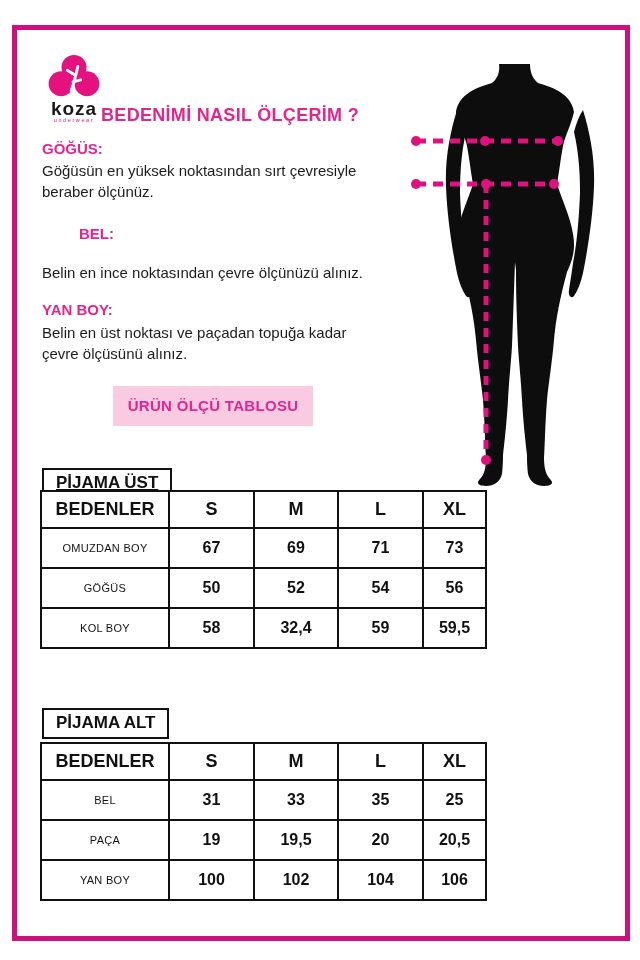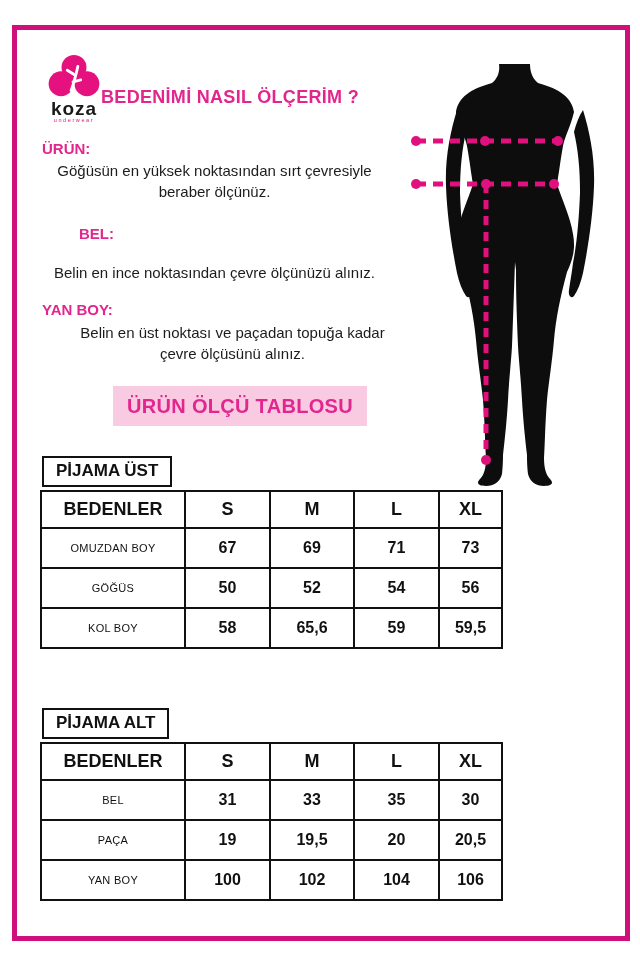--- a/index.html
+++ b/index.html
@@ -25,68 +25,68 @@
   .logo-brand {
     font-size: 19px; font-weight: bold; color: #1a1a1a;
     letter-spacing: 1px; line-height: 17px; text-transform: lowercase;
   }
   .logo-sub {
     font-size: 5.5px; color: #e5117f; letter-spacing: 1.6px;
     line-height: 7px; text-transform: lowercase;
   }
   
   .title {
-    position: absolute; left: 88px; top: 87px; width: 284px;
+    position: absolute; left: 88px; top: 105px; width: 284px;
     text-align: center; font-size: 18px; font-weight: bold; color: #e3258e;
     letter-spacing: 0.3px;
   }
   .section-heading {
     position: absolute; left: 42px;
     font-size: 15px; font-weight: bold; color: #e3258e;
   }
   .section-text {
     position: absolute; left: 42px; width: 345px;
-    font-size: 15px; color: #1c1c1c; line-height: 21px; text-align: center;
+    font-size: 15px; color: #1c1c1c; line-height: 21px;
   }
   .sec1-h { top: 140px; } .sec1-t { top: 160px; }
   .sec2-h { top: 225px; margin-left: 37px; } .sec2-t { top: 246px; margin-top: 16px; }
-  .sec3-h { top: 301px; } .sec3-t { top: 322px; margin-left: 18px; }
+  .sec3-h { top: 301px; } .sec3-t { top: 322px; }
   
   .banner {
-    position: absolute; left: 113px; top: 386px; width: 254px; height: 40px;
+    position: absolute; left: 113px; top: 386px; width: 200px; height: 40px;
     background: #f8cbe2; color: #e3258e;
-    font-size: 20px; font-weight: bold; text-align: center; line-height: 40px;
+    font-size: 15px; font-weight: bold; text-align: center; line-height: 40px;
     letter-spacing: 0.3px;
   }
   
   .figure { position: absolute; left: 410px; top: 58px; width: 220px; height: 435px; }
   
   .tbl-label {
     position: absolute; left: 42px;
     border: 2px solid #111; background: #fff;
     font-size: 17px; font-weight: bold; color: #111;
     padding: 3px 12px 4px 12px; white-space: nowrap;
   }
-  .tbl-label-1 { top: 456px; }
+  .tbl-label-1 { top: 468px; text-decoration: underline; }
   .tbl-label-2 { top: 708px; }
   
   table.size-table {
     position: absolute; left: 40px;
     border-collapse: collapse; table-layout: fixed;
     background: #fff;
   }
   .size-table-1 { top: 490px; }
   .size-table-2 { top: 742px; }
   table.size-table td {
     border: 2px solid #111; text-align: center; vertical-align: middle;
     color: #111; overflow: hidden;
   }
   table.size-table tr { height: 40px; }
   table.size-table tr.head { height: 37px; }
-  td.c0 { width: 144px; margin-left: 9px; } td.c1 { width: 85px; } td.c2 { width: 84px; }
+  td.c0 { width: 128px; margin-left: 9px; } td.c1 { width: 85px; } td.c2 { width: 84px; }
   td.c3 { width: 85px; } td.c4 { width: 63px; }
   .cell-head { font-size: 18px; font-weight: bold; }
   .cell-size { font-size: 18px; font-weight: bold; }
   .cell-rowlabel { font-size: 11px; font-weight: normal; letter-spacing: 0.3px; }
   .cell-value { font-size: 16px; font-weight: bold; }
 </style>
 </head>
 <body>
 
 <div class="page">
@@ -102,21 +102,21 @@
         <path d="M30,22 L22,17"></path>
         <path d="M28,29 L36,27"></path>
       </g>
     </svg>
     <div class="logo-brand">koza</div>
     <div class="logo-sub">underwear</div>
   </div>
 
   <div class="title">BEDENİMİ NASIL ÖLÇERİM ?</div>
 
-  <div class="section-heading sec1-h">ÜRÜN:</div>
+  <div class="section-heading sec1-h">GÖĞÜS:</div>
   <div class="section-text sec1-t">Göğüsün en yüksek noktasından sırt çevresiyle beraber ölçünüz.</div>
 
   <div class="section-heading sec2-h">BEL:</div>
   <div class="section-text sec2-t">Belin en ince noktasından çevre ölçünüzü alınız.</div>
 
   <div class="section-heading sec3-h">YAN BOY:</div>
   <div class="section-text sec3-t">Belin en üst noktası ve paçadan topuğa kadar çevre ölçüsünü alınız.</div>
 
   <div class="figure">
     <svg width="220" height="435" viewBox="0 0 220 435">
@@ -219,21 +219,21 @@
       <tr>
         <td class="c0 cell-rowlabel">GÖĞÜS</td>
         <td class="c1 cell-value">50</td>
         <td class="c2 cell-value">52</td>
         <td class="c3 cell-value">54</td>
         <td class="c4 cell-value">56</td>
       </tr>
       <tr>
         <td class="c0 cell-rowlabel">KOL BOY</td>
         <td class="c1 cell-value">58</td>
-        <td class="c2 cell-value">65,6</td>
+        <td class="c2 cell-value">32,4</td>
         <td class="c3 cell-value">59</td>
         <td class="c4 cell-value">59,5</td>
       </tr>
     </tbody>
   </table>
 
   <div class="tbl-label tbl-label-2">PİJAMA ALT</div>
 
   <table class="size-table size-table-2">
     <tbody>
@@ -242,21 +242,21 @@
         <td class="c1 cell-size">S</td>
         <td class="c2 cell-size">M</td>
         <td class="c3 cell-size">L</td>
         <td class="c4 cell-size">XL</td>
       </tr>
       <tr>
         <td class="c0 cell-rowlabel">BEL</td>
         <td class="c1 cell-value">31</td>
         <td class="c2 cell-value">33</td>
         <td class="c3 cell-value">35</td>
-        <td class="c4 cell-value">30</td>
+        <td class="c4 cell-value">25</td>
       </tr>
       <tr>
         <td class="c0 cell-rowlabel">PAÇA</td>
         <td class="c1 cell-value">19</td>
         <td class="c2 cell-value">19,5</td>
         <td class="c3 cell-value">20</td>
         <td class="c4 cell-value">20,5</td>
       </tr>
       <tr>
         <td class="c0 cell-rowlabel">YAN BOY</td>

